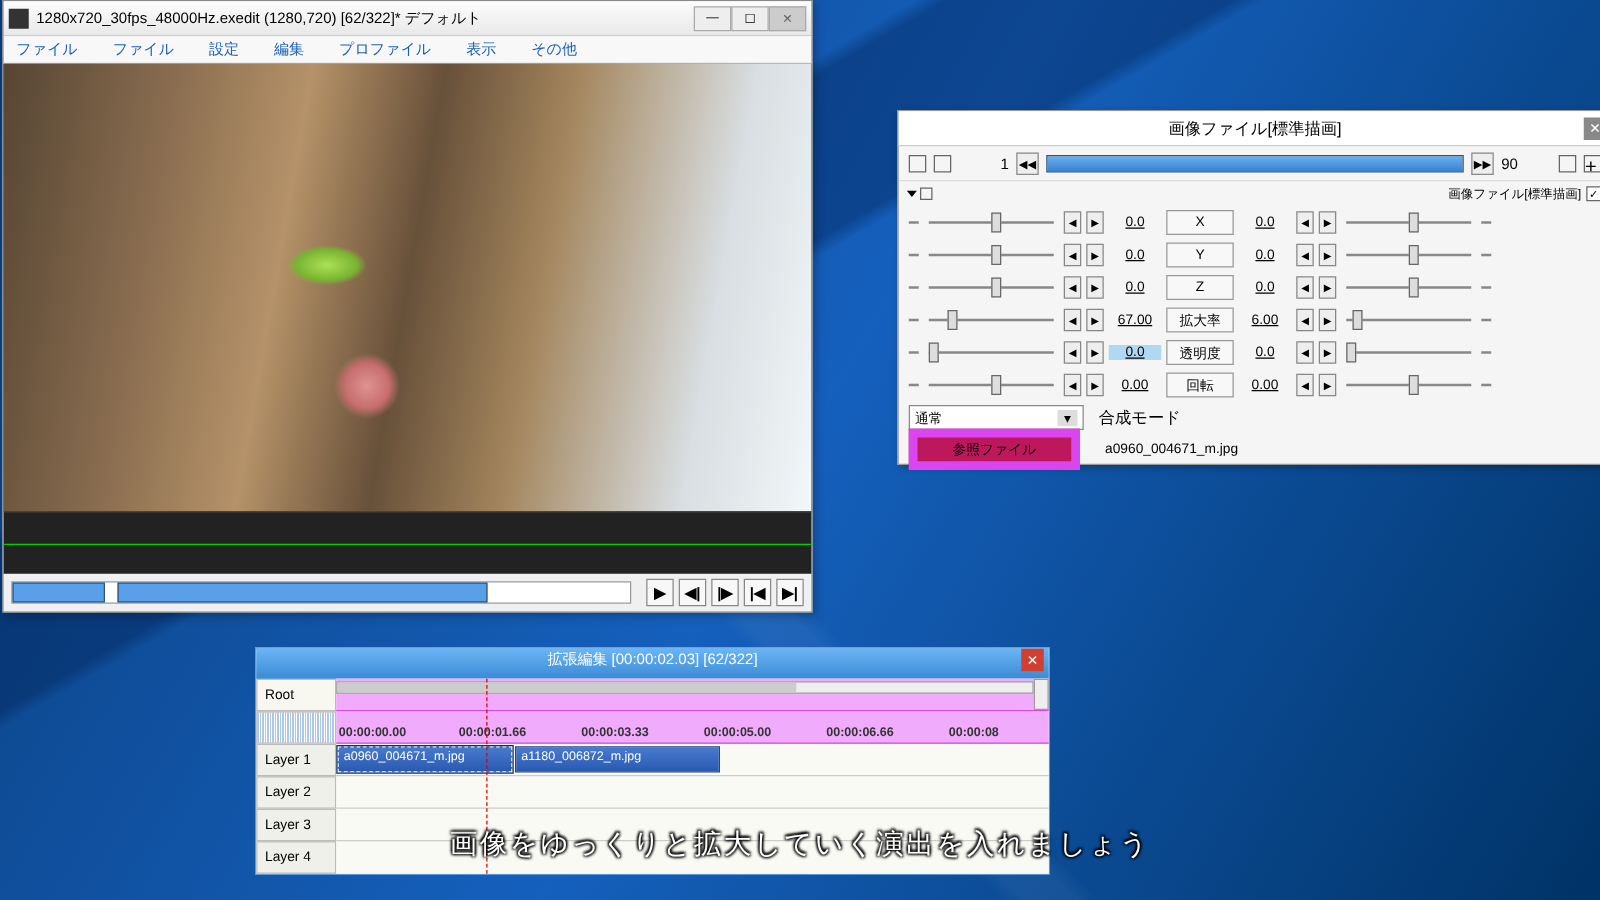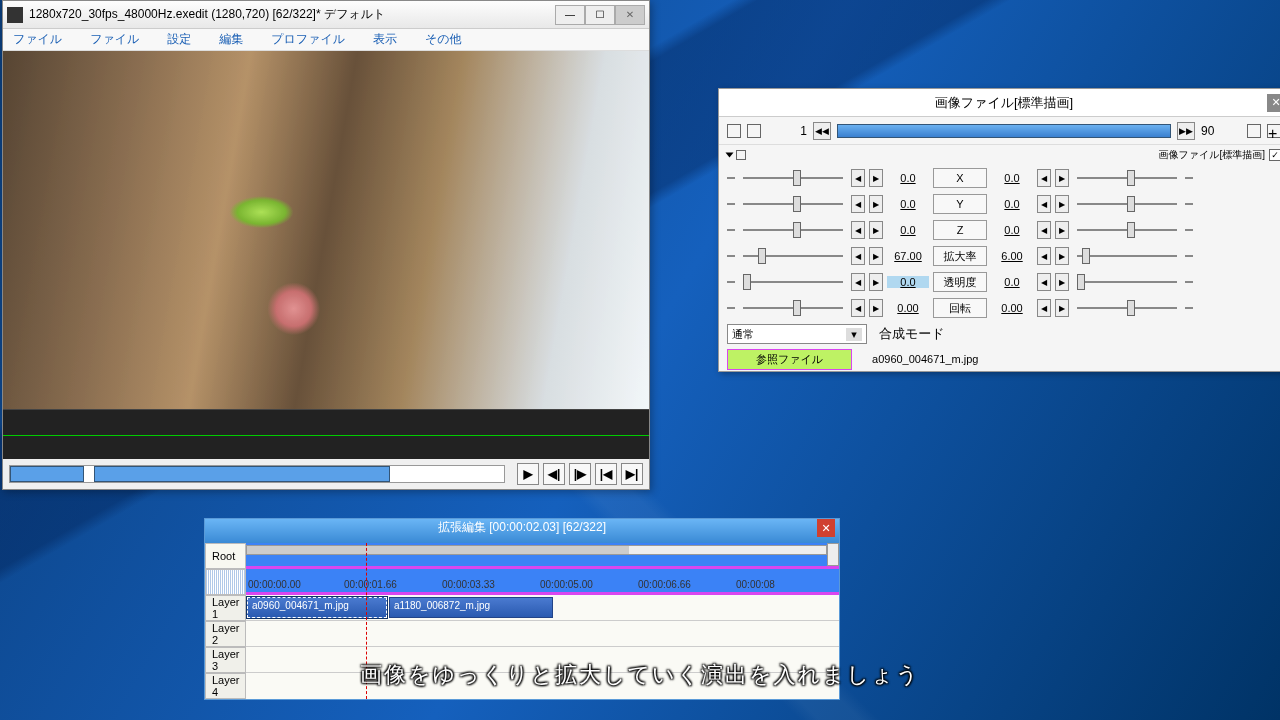--- a/index.html
+++ b/index.html
@@ -59,33 +59,33 @@
 .slider-thumb { position: absolute; width: 8px; height: 16px; background: #ddd; border: 1px solid #666; top: -7px; }
 .spin-btn { width: 14px; height: 18px; border: 1px solid #888; background: #eee; cursor: pointer; display: flex; align-items: center; justify-content: center; font-size: 8px; }
 .param-val { width: 42px; text-align: center; font-size: 11px; text-decoration: underline; cursor: text; }
 .param-val.hl { background: #b0d8f0; }
 .param-label { width: 54px; height: 20px; border: 1px solid #999; background: #f8f8f8; display: flex; align-items: center; justify-content: center; font-size: 11px; cursor: pointer; }
 
 .combo { width: 140px; height: 20px; border: 1px solid #888; background: #fff; font-size: 11px; padding: 0 4px; display: flex; align-items: center; }
 .combo-arrow { margin-left: auto; width: 16px; text-align: center; background: #ddd; }
 
 .file-row { display: flex; align-items: center; height: 24px; padding: 0 8px; gap: 20px; font-size: 11px; }
-.file-btn { padding: 2px 28px; border: 1px solid #d946ef; background: #bef264; cursor: pointer; }
+.file-btn { padding: 2px 28px; border: 7px solid #d946ef; background: #be185d; cursor: pointer; }
 
 
 .tl-win { position: absolute; background: #f0f0f0; border: 1px solid #5a9ad8; }
 .tl-title { height: 24px; background: linear-gradient(#6ab5f5, #3a8ad5); color: #fff; display: flex; align-items: flex-start; justify-content: center; font-size: 12px; position: relative; }
 .tl-close { position: absolute; right: 4px; width: 18px; height: 18px; background: #d04030; color: #fff; display: flex; align-items: center; justify-content: center; font-size: 11px; cursor: pointer; }
 .tl-body { display: flex; }
-.tl-labels { width: 41px; background: #e8e8e8; }
+.tl-labels { width: 64px; background: #e8e8e8; }
 .tl-label { height: 26px; border: 1px solid #bbb; display: flex; align-items: center; padding: 0 6px; font-size: 11px; background: #f0f0ea; }
 .tl-label.root { background: #f8f8f0; }
 .tl-label.hatch { background: repeating-linear-gradient(90deg, #b0c8e8 0, #b0c8e8 1px, #fff 1px, #fff 2px); }
 .tl-tracks { flex: 1; position: relative; background: #fafaf5; }
-.tl-ruler { height: 26px; border-bottom: 3px solid #d946ef; position: relative; background: #3b82f6; }
+.tl-ruler { height: 26px; border-bottom: 1px solid #d946ef; position: relative; background: #f0abfc; font-weight: bold; }
 .tl-scroll { position: absolute; top: 2px; left: 0; right: 12px; height: 10px; border: 1px solid #999; background: #eee; }
 .tl-scroll-thumb { position: absolute; left: 0; width: 66%; top: 0; bottom: 0; background: #ccc; }
 .tl-vscroll { position: absolute; right: 0; top: 0; width: 12px; bottom:0; border: 1px solid #999; background: #eee;}
 .tl-time { position: absolute; bottom: 2px; font-size: 10px; color: #333; }
 .tl-track { height: 26px; border-bottom: 1px solid #ccc; position: relative; }
 .tl-clip { position: absolute; top: 2px; bottom: 2px; background: linear-gradient(#4a7ad0, #2a5ab0); border: 1px solid #224488; color: #fff; font-size: 10px; padding: 2px 4px; overflow: hidden; white-space: nowrap; }
 .tl-clip.sel { border: 1px dashed #fff; outline: 1px solid #113366; }
 .tl-clip.green { background: linear-gradient(#5ab050, #3a8030); border-color: #2a6020; }
 .playhead { position: absolute; top: 0; bottom: 0; width: 1px; border-left: 1px dashed #d00; }
 

